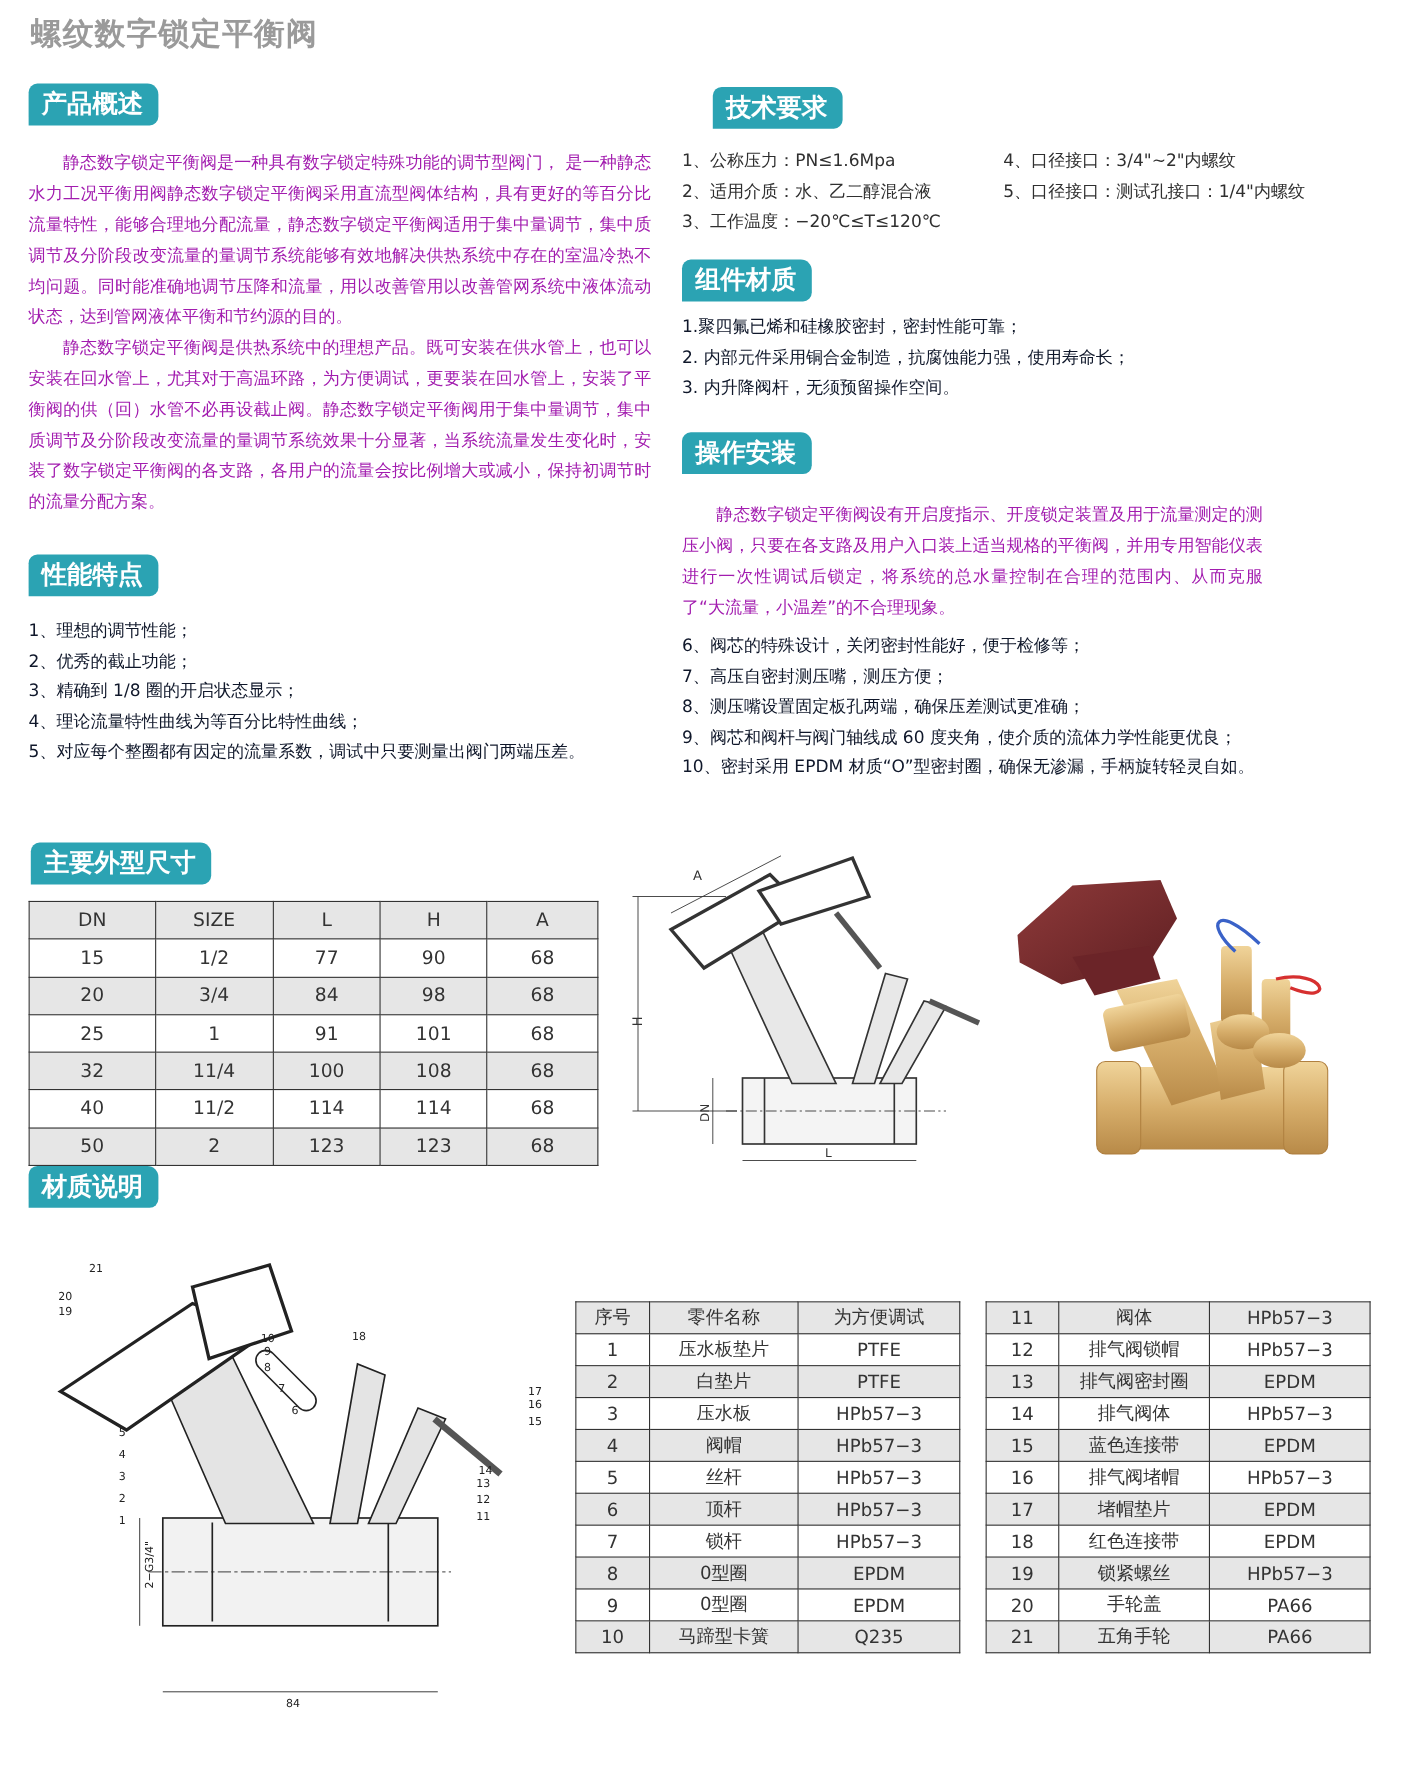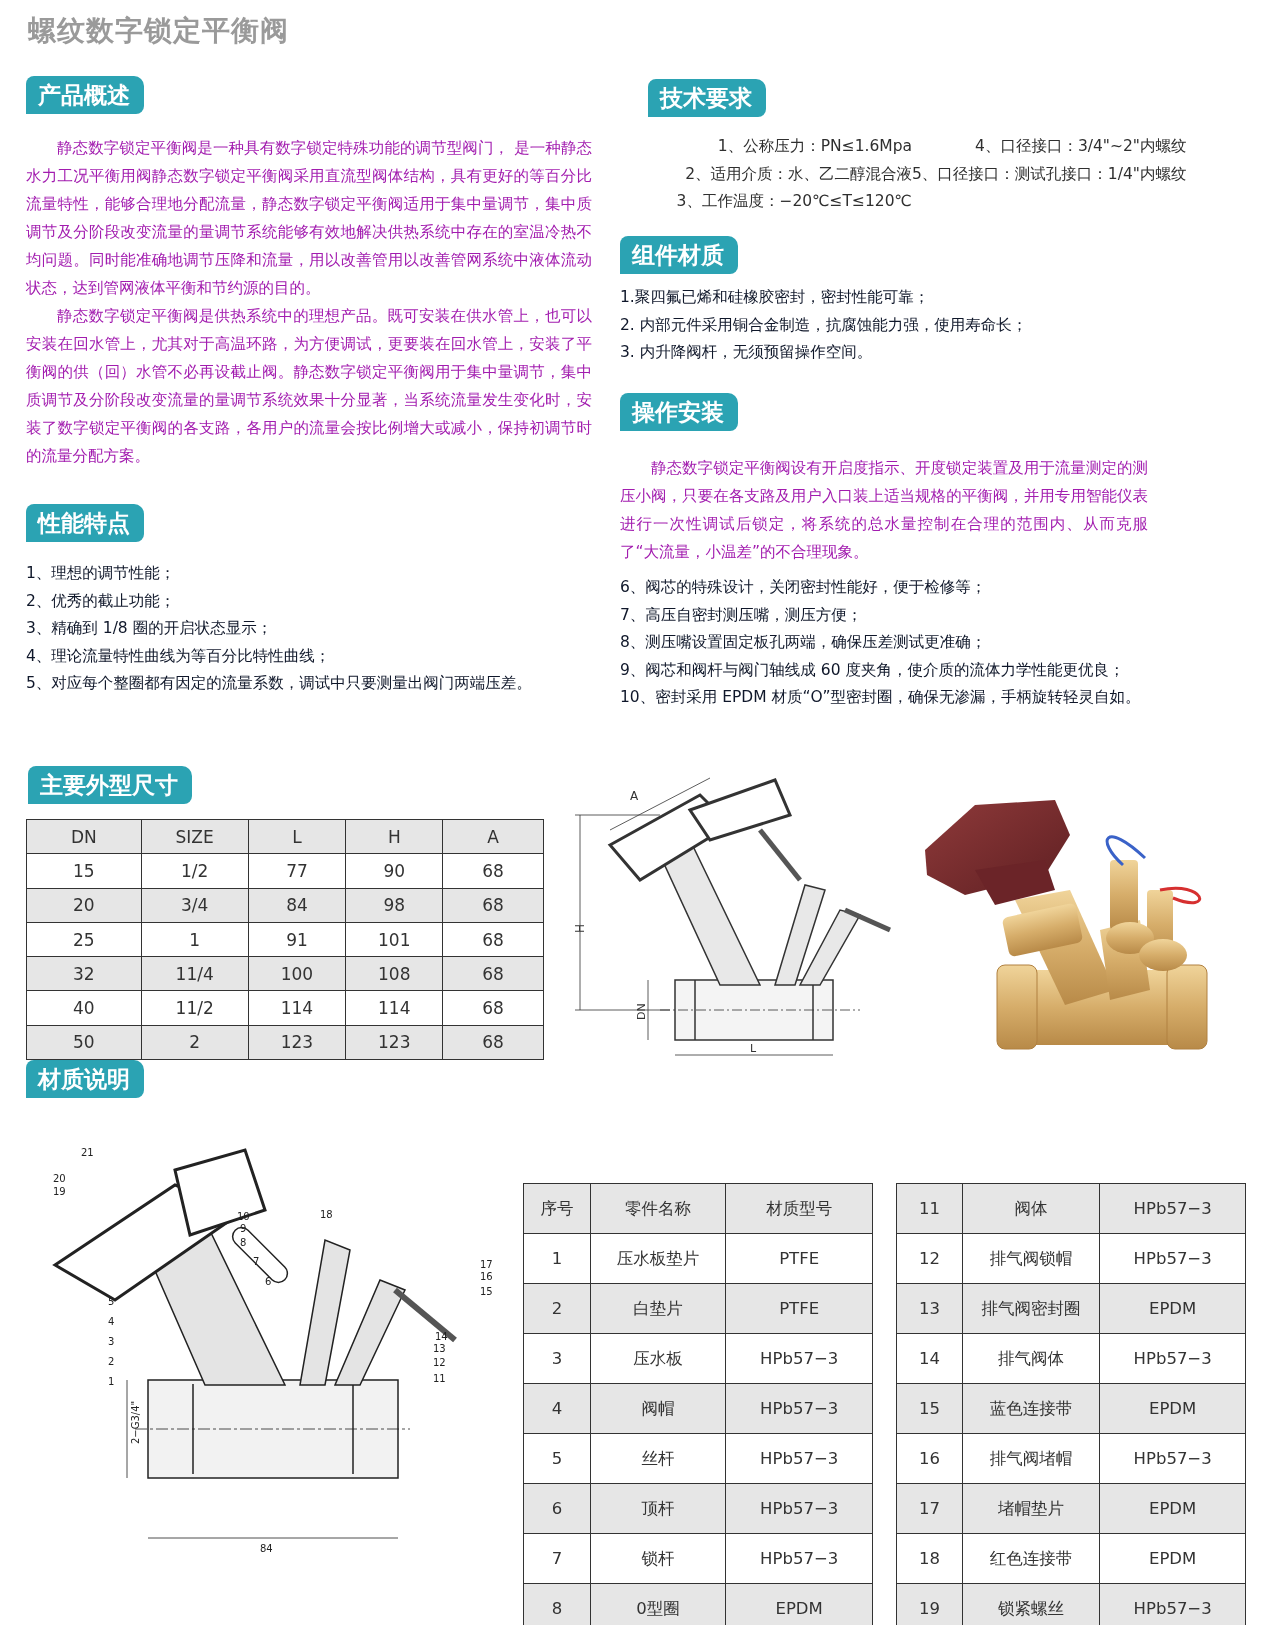--- a/index.html
+++ b/index.html
@@ -11,37 +11,37 @@
            border-radius: 8px 2px 8px 2px; border-top-right-radius: 10px; border-bottom-left-radius: 0; line-height: 30px; }
   .para { font-size: 15.5px; line-height: 28px; color: #a21caf; text-align: justify; }
   .indent { text-indent: 2em; }
   .list { font-size: 15.5px; line-height: 27.5px; color: #0f172a; }
   .list div { white-space: nowrap; }
   table { border-collapse: collapse; }
   .dim-table td, .dim-table th { border: 1.5px solid #333; text-align: center; font-size: 17px; font-weight: normal; color: #333; }
   .dim-table tr { height: 34.3px; }
   .dim-table tr.shade td, .dim-table tr.shade th { background: #e6e6e6; }
   .mat-table td, .mat-table th { border: 1.5px solid #333; text-align: center; font-size: 16.5px; font-weight: normal; color: #333; }
-  .mat-table tr { height: 50px; margin-top: 24px; }
+  .mat-table tr { height: 29px; margin-top: 24px; }
   .mat-table tr.shade td, .mat-table tr.shade th { background: #e6e6e6; }
   .tech-grid { display: grid; grid-template-columns: 292px auto; font-size: 15.5px; line-height: 27.5px; color: #2f2f2f; }
 </style>
 </head>
 <body>
 
 <div class="abs page-title">螺纹数字锁定平衡阀</div>
 
 <div class="abs badge" style="left:26px;top:76px;">产品概述</div>
 <div class="abs" style="left:26px;top:134px;width:566px;">
   <p class="para indent">静态数字锁定平衡阀是一种具有数字锁定特殊功能的调节型阀门， 是一种静态水力工况平衡用阀静态数字锁定平衡阀采用直流型阀体结构，具有更好的等百分比流量特性，能够合理地分配流量，静态数字锁定平衡阀适用于集中量调节，集中质调节及分阶段改变流量的量调节系统能够有效地解决供热系统中存在的室温冷热不均问题。同时能准确地调节压降和流量，用以改善管用以改善管网系统中液体流动状态，达到管网液体平衡和节约源的目的。</p>
   <p class="para indent">静态数字锁定平衡阀是供热系统中的理想产品。既可安装在供水管上，也可以安装在回水管上，尤其对于高温环路，为方便调试，更要装在回水管上，安装了平衡阀的供（回）水管不必再设截止阀。静态数字锁定平衡阀用于集中量调节，集中质调节及分阶段改变流量的量调节系统效果十分显著，当系统流量发生变化时，安装了数字锁定平衡阀的各支路，各用户的流量会按比例增大或减小，保持初调节时的流量分配方案。</p>
 </div>
 
 <div class="abs badge" style="left:648px;top:79px;">技术要求</div>
-<div class="abs tech-grid" style="left:620px;top:133px;text-align:right;">
+<div class="abs tech-grid" style="left:620px;top:133px;">
   <div>1、公称压力：PN≤1.6Mpa</div>
   <div>4、口径接口：3/4"~2"内螺纹</div>
   <div>2、适用介质：水、乙二醇混合液</div>
   <div>5、口径接口：测试孔接口：1/4"内螺纹</div>
   <div>3、工作温度：−20℃≤T≤120℃</div>
   <div></div>
 </div>
 
 <div class="abs badge" style="left:620px;top:236px;">组件材质</div>
 <div class="abs list" style="left:620px;top:284px;">
@@ -242,21 +242,21 @@
 <table class="abs mat-table" style="left:523px;top:1183px;width:350px;">
   <colgroup>
       <col style="width:67px">
       <col style="width:136px">
       <col style="width:147px">
     </colgroup>
   <tbody>
       <tr class="shade">
     <th>序号</th>
     <th>零件名称</th>
-    <th>材质型号</th>
+    <th>为方便调试</th>
   </tr>
   <tr>
         <td>1</td>
         <td>压水板垫片</td>
         <td>PTFE</td>
       </tr>
   <tr class="shade">
         <td>2</td>
         <td>白垫片</td>
         <td>PTFE</td>

